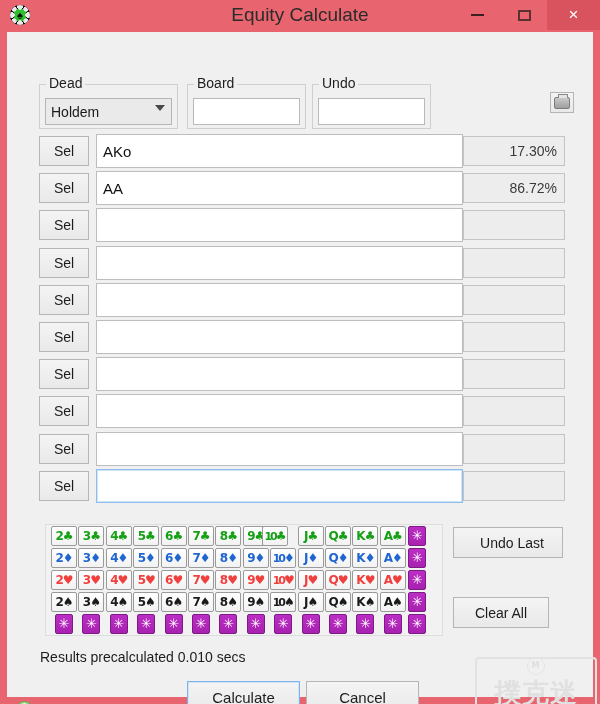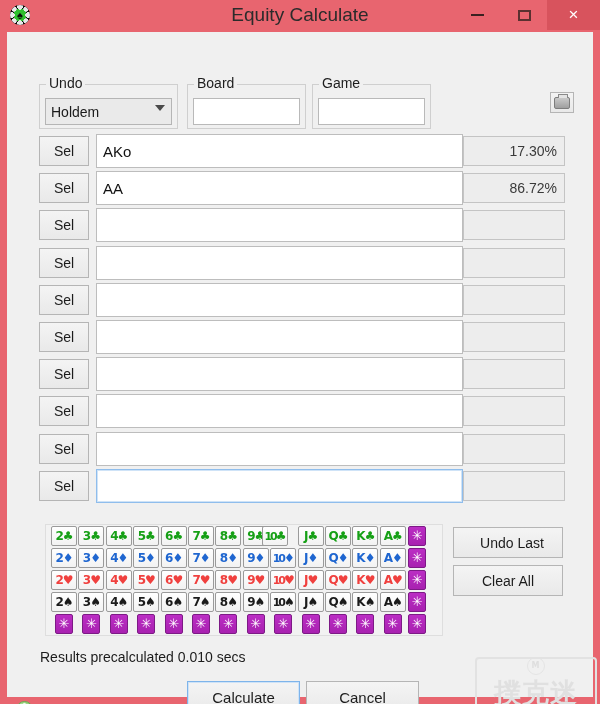--- a/index.html
+++ b/index.html
@@ -154,21 +154,21 @@
   .card.w{
     background:linear-gradient(#bb2ec4,#a821b0);
     border:1px solid #7d1a86;color:#ffffff;width:18px;
     font-size:13px;letter-spacing:0;
   }
   .card .r{font-size:12px;}
   .card.ten .r{font-size:11px;letter-spacing:-2px;}
   .card .sy{font-size:12px;}
   
   #undo-btn{position:absolute;left:446px;top:495px;width:110px;height:31px;font-size:14px;}
-  #clear-btn{position:absolute;left:446px;top:533px;width:110px;height:31px;font-size:14px;}
+  #clear-btn{position:absolute;left:446px;top:565px;width:96px;height:31px;font-size:14px;}
   
   .status{
     position:absolute;left:33px;top:617px;font-size:14px;color:#1c1c1c;
   }
   #calculate-btn{
     position:absolute;left:180px;top:649px;width:113px;height:33px;font-size:15px;
     border:1px solid #7eb4ea;box-shadow:0 0 0 1px #cfe3f7 inset;
   }
   #cancel-btn{position:absolute;left:299px;top:649px;width:113px;height:33px;font-size:15px;}
   .info-dot{
@@ -212,34 +212,34 @@
         <span class="max-glyph"></span>
       </div>
     <div class="winbtn close">
         <span>×</span>
       </div>
   </div>
 
   <div class="client">
 
     <div class="gbox" id="gb-game">
-      <span class="gbox-legend">Undo</span>
+      <span class="gbox-legend">Dead</span>
     </div>
     <select class="combo">
       <option>Holdem</option>
     </select>
     <span class="combo-arrow"></span>
 
     <div class="gbox" id="gb-board">
       <span class="gbox-legend">Board</span>
     </div>
     <input class="txt" id="board-input" value="" style="">
 
     <div class="gbox" id="gb-dead">
-      <span class="gbox-legend">Game</span>
+      <span class="gbox-legend">Undo</span>
     </div>
     <input class="txt" id="dead-input" value="" style="">
 
     <div class="btn" id="print-btn">
       <span class="printer-glyph"></span>
     </div>
 
     <div class="rows" id="hand-rows">
         <div class="row">
           <div class="btn sel-btn">

